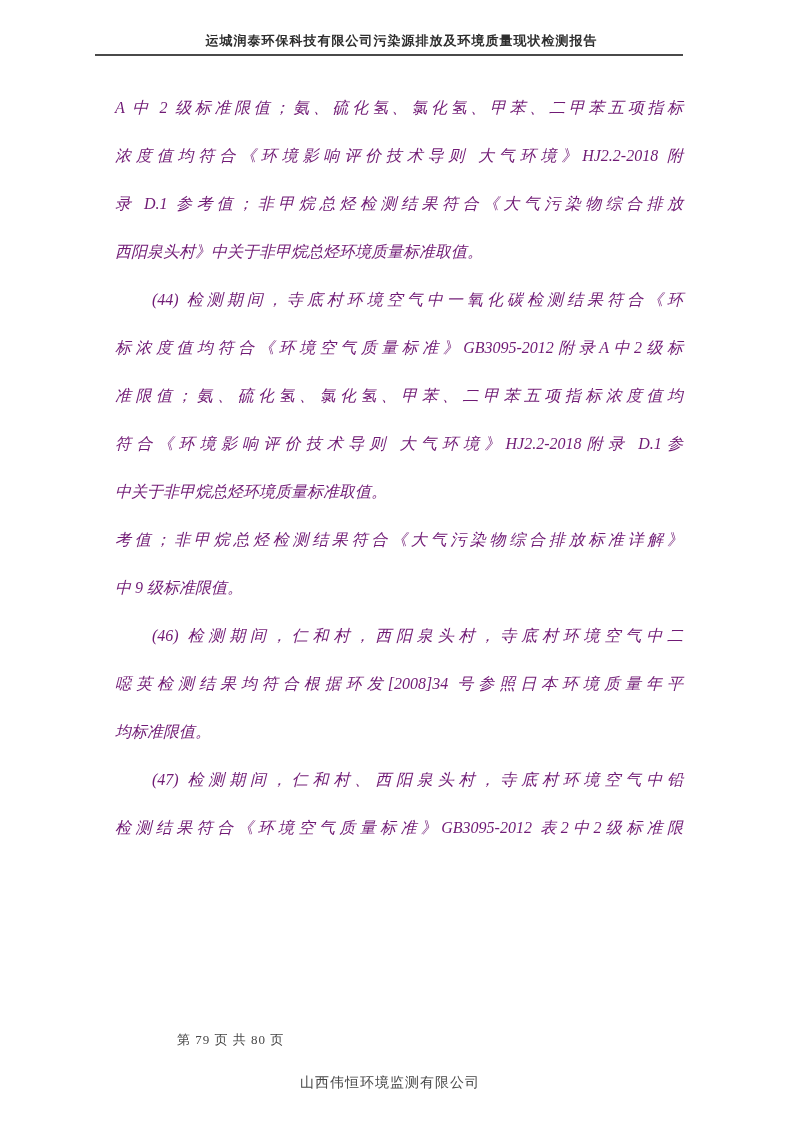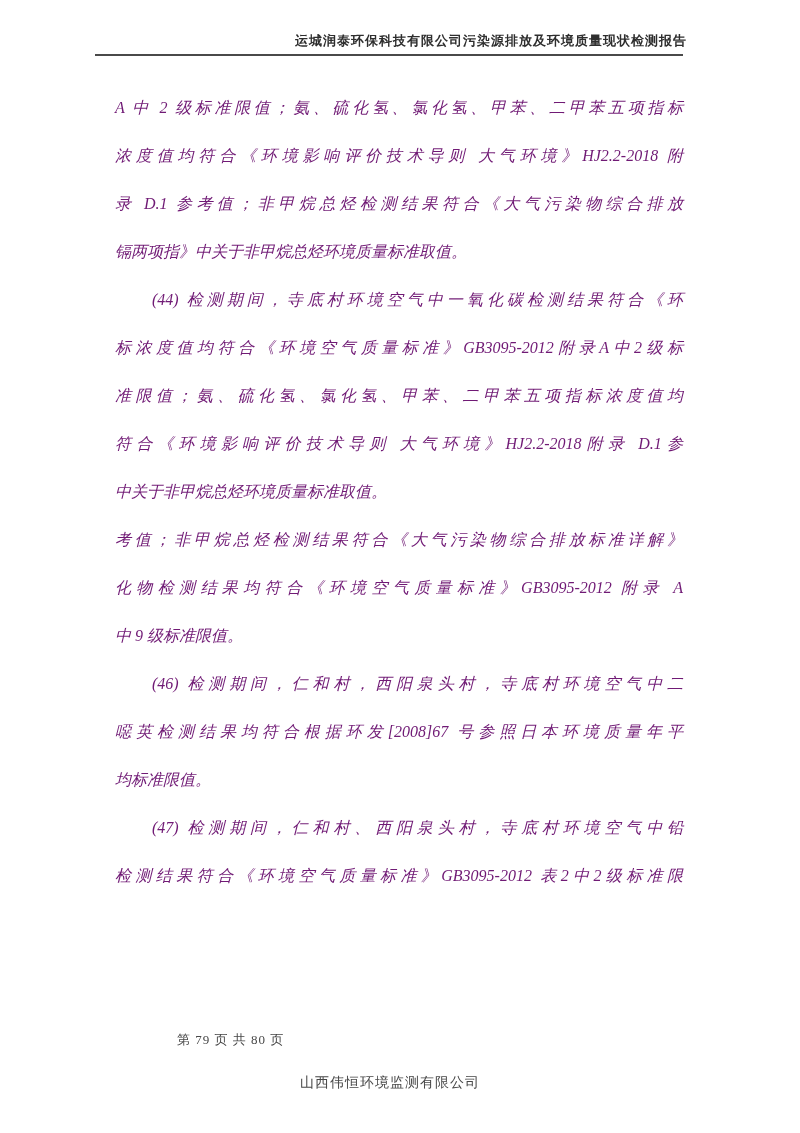--- a/index.html
+++ b/index.html
@@ -9,22 +9,22 @@
     margin:0 auto;
     background:#ffffff;
     font-family:"Liberation Serif","DejaVu Serif",serif;
     color:#383838;
     overflow:hidden;
     box-shadow:0 0 4px rgba(0,0,0,.2);
   }
   
   .header{
     position:absolute;
-    left:100px;top:28px;width:587px;height:26px;
-    text-align:right;
+    left:108px;top:28px;width:587px;height:26px;
+    text-align:center;
     font-size:13px;font-weight:bold;
     letter-spacing:1px;
     color:#2e2e2e;
     line-height:26px;
     white-space:nowrap;
   }
   .header-rule{
     position:absolute;
     left:95px;top:54px;width:588px;height:0;
     border-top:2px solid #4a4a4a;
@@ -81,40 +81,39 @@
 
   <div class="header">运城润泰环保科技有限公司污染源排放及环境质量现状检测报告</div>
   <div class="header-rule"></div>
 
   <div class="textblock">
 
     <div class="para">
       <div class="ln jl">A 中 2 级标准限值；氨、硫化氢、氯化氢、甲苯、二甲苯五项指标</div>
       <div class="ln jl">浓度值均符合《环境影响评价技术导则 大气环境》HJ2.2-2018 附</div>
       <div class="ln jl">录 D.1 参考值；非甲烷总烃检测结果符合《大气污染物综合排放</div>
-      <div class="ln el">镉两项指》中关于非甲烷总烃环境质量标准取值。</div>
+      <div class="ln el">西阳泉头村》中关于非甲烷总烃环境质量标准取值。</div>
     </div>
 
     <div class="para">
       <div class="ln jl ind">(44) 检测期间，寺底村环境空气中一氧化碳检测结果符合《环</div>
       <div class="ln jl">标浓度值均符合《环境空气质量标准》GB3095-2012附录A中2级标</div>
       <div class="ln jl">准限值；氨、硫化氢、氯化氢、甲苯、二甲苯五项指标浓度值均</div>
       <div class="ln jl">符合《环境影响评价技术导则 大气环境》HJ2.2-2018附录 D.1参</div>
       <div class="ln el">中关于非甲烷总烃环境质量标准取值。</div>
       <div class="ln jl">考值；非甲烷总烃检测结果符合《大气污染物综合排放标准详解》</div>
     </div>
 
     <div class="para">
-      <div class="ln jl">化物检测结果均符合《环境空气质量标准》GB3095-2012 附录 A</div>
       <div class="ln el">中 9 级标准限值。</div>
     </div>
 
     <div class="para">
       <div class="ln jl ind">(46) 检测期间，仁和村，西阳泉头村，寺底村环境空气中二</div>
-      <div class="ln jl">噁英检测结果均符合根据环发[2008]67 号参照日本环境质量年平</div>
+      <div class="ln jl">噁英检测结果均符合根据环发[2008]34 号参照日本环境质量年平</div>
       <div class="ln el">均标准限值。</div>
     </div>
 
     <div class="para">
       <div class="ln jl ind">(47) 检测期间，仁和村、西阳泉头村，寺底村环境空气中铅</div>
       <div class="ln jl">检测结果符合《环境空气质量标准》GB3095-2012 表2中2级标准限</div>
     </div>
 
   </div>
 

